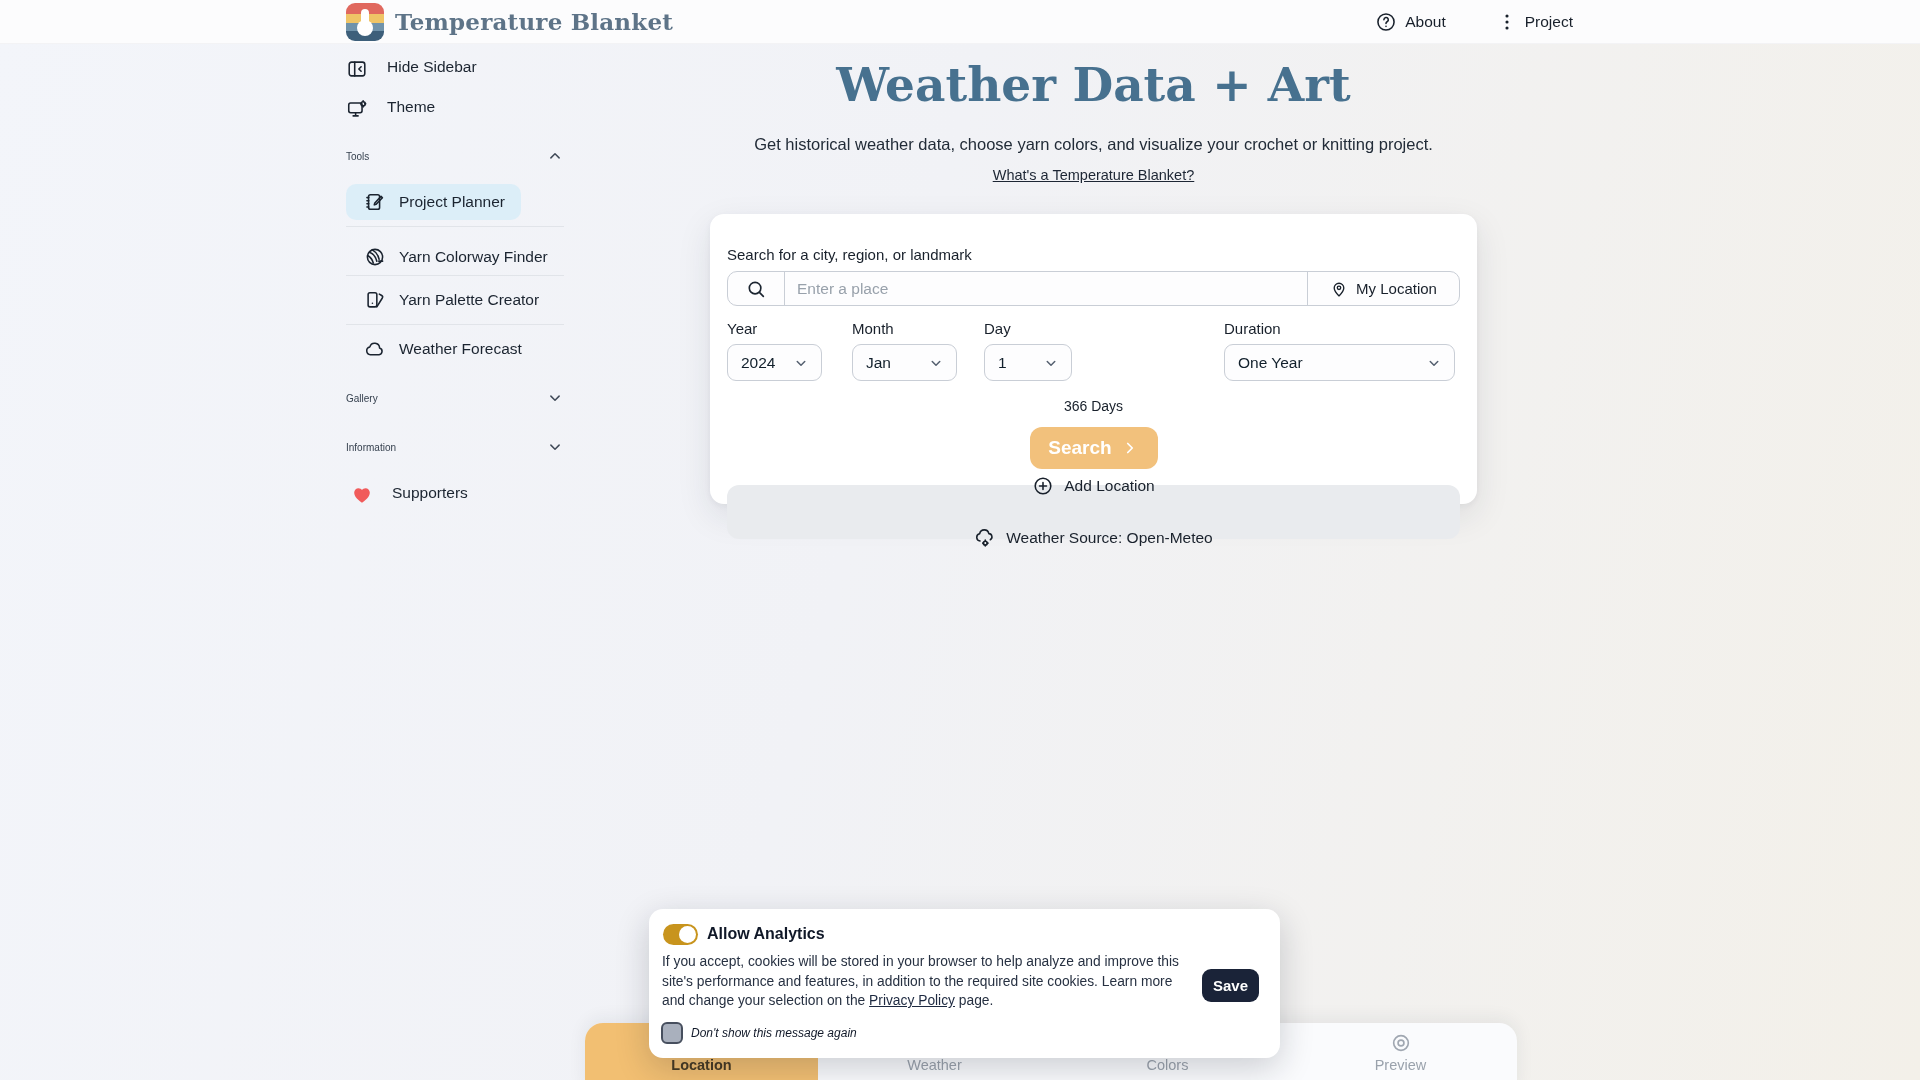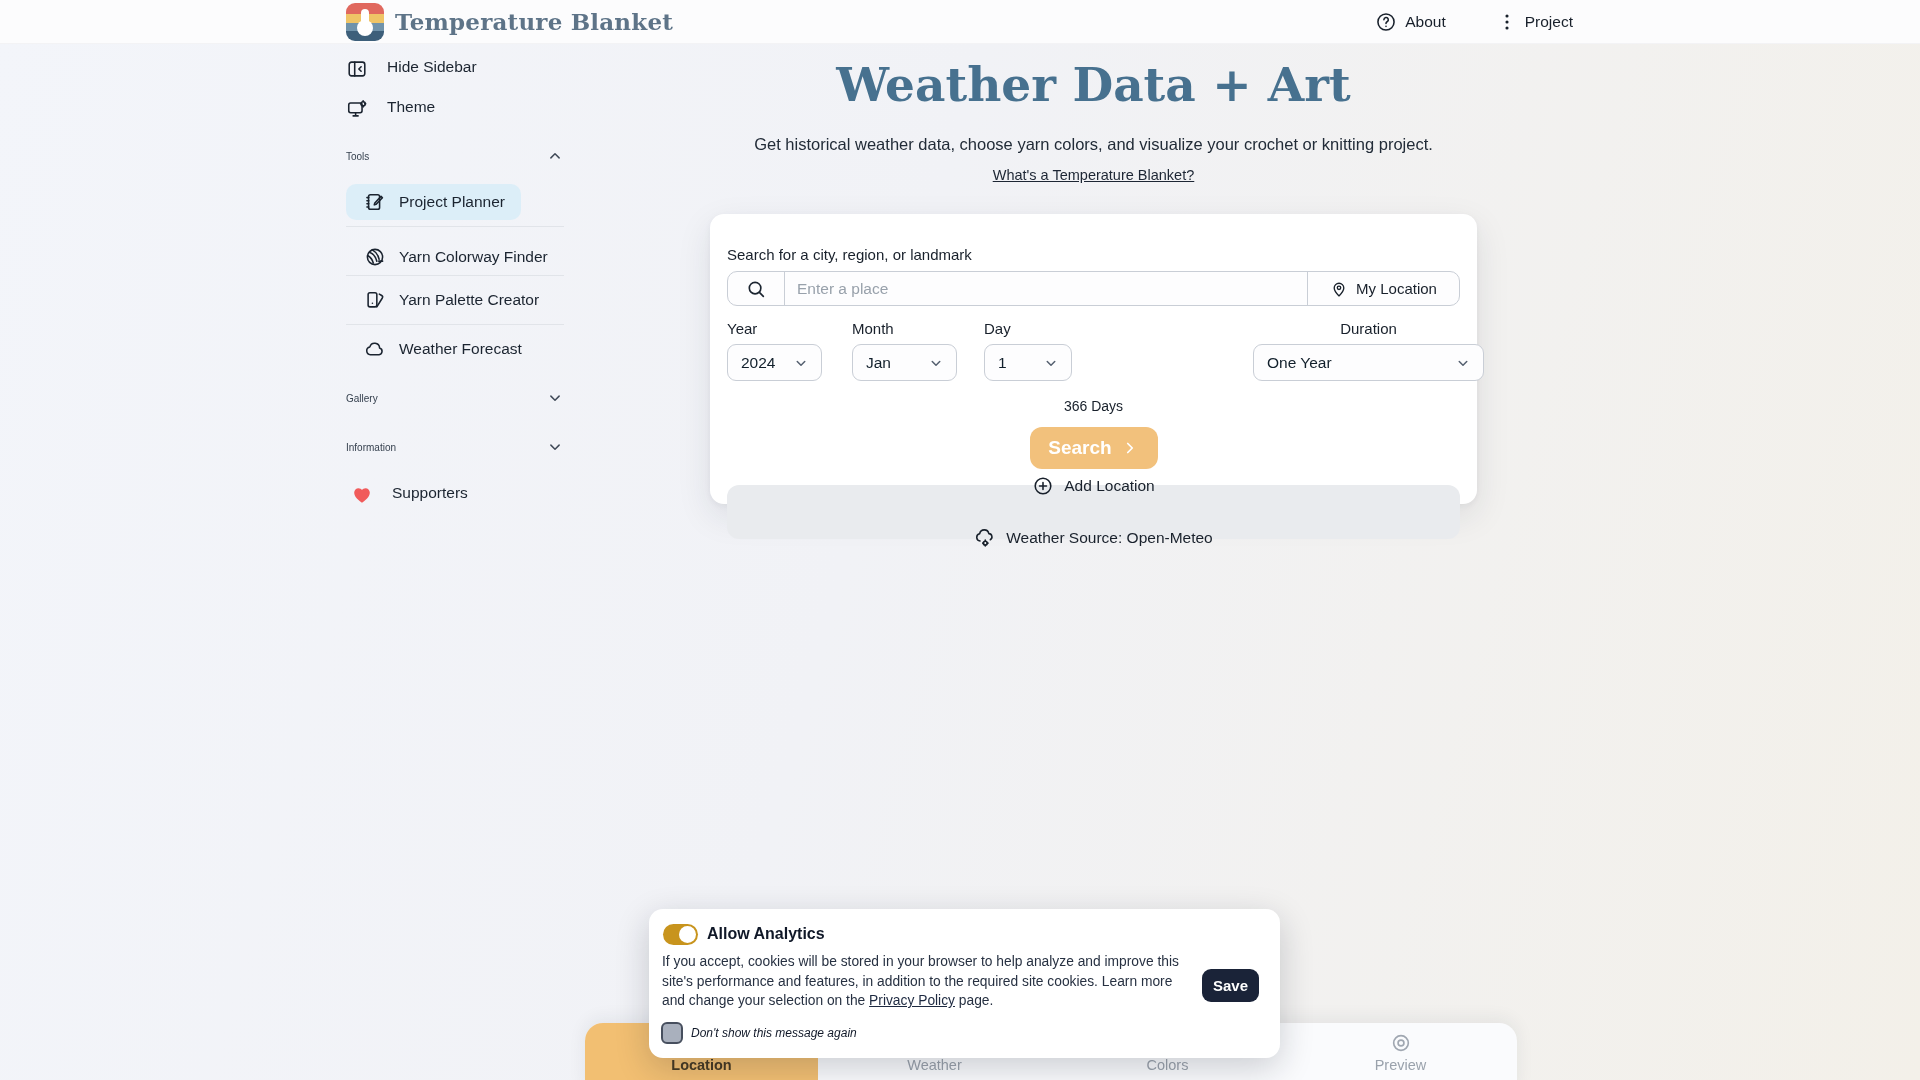--- a/index.html
+++ b/index.html
@@ -61,21 +61,21 @@
   .myloc { width:152px; border-left:1px solid #c9ced6; display:flex; align-items:center;
     justify-content:center; gap:8px; font-size:15px; color:#18202b; cursor:pointer; }
   .field { position:absolute; }
   .field-label { font-size:15px; color:#18202b; margin-bottom:7px; }
   .select { height:37px; border:1px solid #c9ced6; border-radius:9px; background:#fdfdfe;
     display:flex; align-items:center; justify-content:space-between; padding:0 11px 0 13px;
     font-size:15.5px; color:#12202c; cursor:pointer; }
   .f-year  { left:17px;  top:106px; width:95px;  }
   .f-month { left:142px; top:106px; width:105px; }
   .f-day   { left:274px; top:106px; width:88px;  }
-  .f-dur   { left:543px; top:106px; width:231px;text-align:center; }
+  .f-dur   { left:514px; top:106px; width:231px; }
   .days-text { position:absolute; left:0; top:184px; width:100%; text-align:center;
     font-size:14px; color:#18202b; }
   .search-btn { position:absolute; left:50%; transform:translateX(-50%); top:213px; width:128px;
     height:42px; border:none; border-radius:12px; background:#f2c17c; color:#ffffff; font-weight:700;
     font-size:19px; font-family:"Liberation Sans",sans-serif; display:flex; align-items:center;
     justify-content:center; gap:9px; cursor:pointer; }
   .bottom-strip { position:absolute; left:17px; top:271px; width:733px; height:54px;
     background:#e9ebee; border-radius:12px; display:flex; align-items:center; justify-content:center; gap:30px;flex-direction:column; }
   .strip-item { display:flex; align-items:center; gap:10px; font-size:15.5px; color:#18202b; cursor:pointer; }
 

